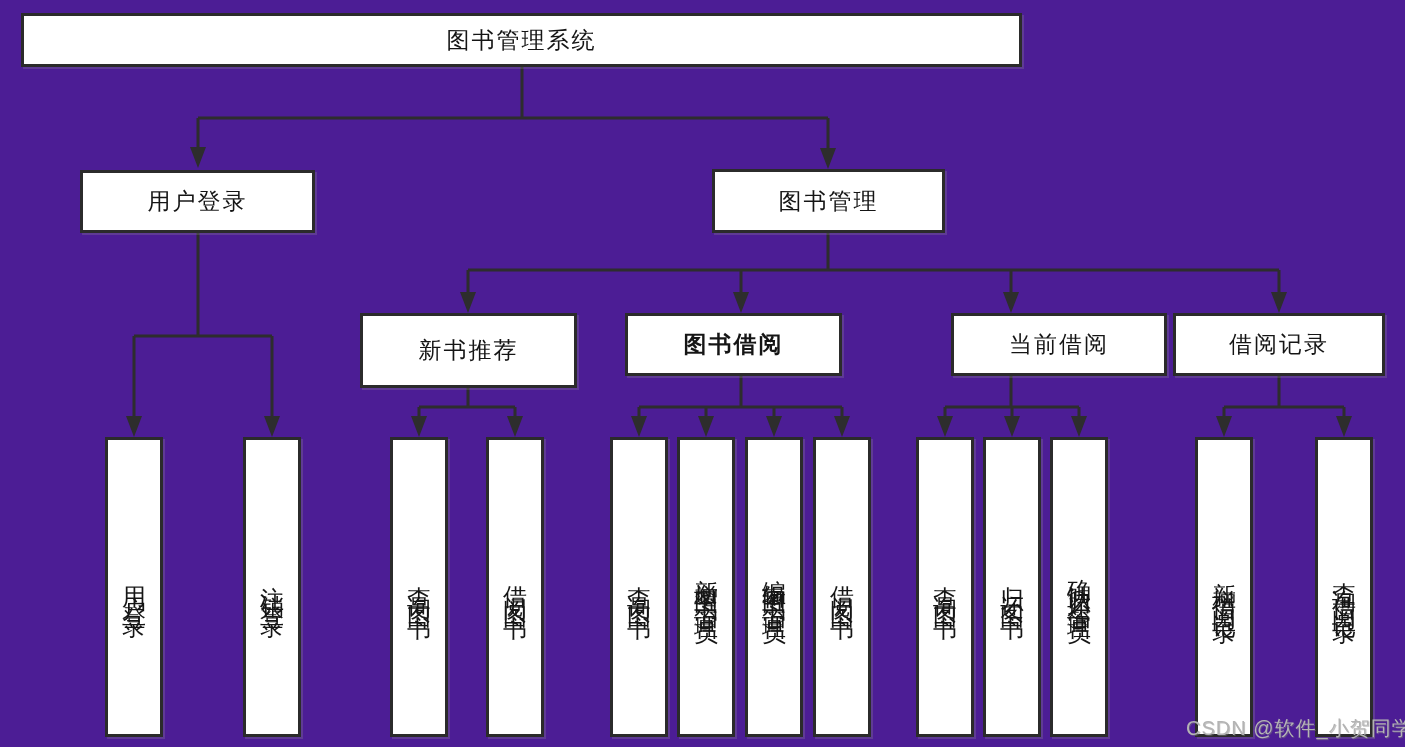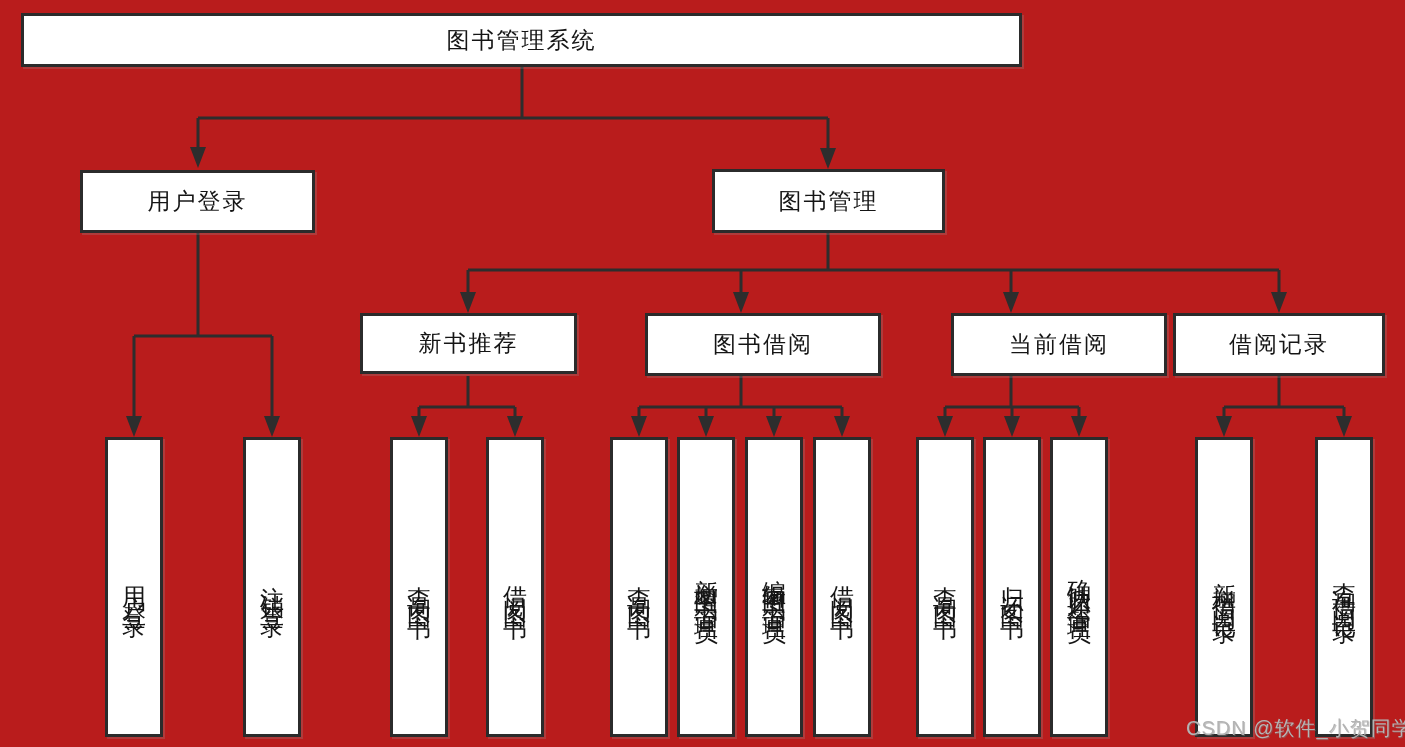--- a/index.html
+++ b/index.html
@@ -1,17 +1,17 @@
 <!DOCTYPE html>
 <html><head>
 <meta charset="utf-8">
 <style>
   html,body{margin:0;padding:0;background:#ffffff;}
   body{font-family:"Liberation Sans","DejaVu Sans",sans-serif;}
-  #canvas{position:relative;width:1405px;height:747px;background:#b91c1c;overflow:hidden;text-align:right;}
+  #canvas{position:relative;width:1405px;height:747px;background:#4c1d95;overflow:hidden;text-align:right;}
   #connectors{position:absolute;left:0;top:0;width:1405px;height:747px;z-index:1;}
   .hbox{
     position:absolute;box-sizing:border-box;z-index:2;
     background:#ffffff;border:3px solid #2b2b2b;
     display:flex;align-items:center;justify-content:center;
     font-size:23px;color:#151515;letter-spacing:2px;
     box-shadow:2px 2px 0 rgba(150,150,150,0.25);
   }
   .vbox{
     position:absolute;box-sizing:border-box;z-index:2;
@@ -24,22 +24,22 @@
     writing-mode:vertical-rl;text-orientation:mixed;
     font-size:24px;color:#151515;line-height:1;white-space:nowrap;
   }
   .ls10 span{letter-spacing:10px;}
   .ls8 span{letter-spacing:8px;}
   .ls6 span{letter-spacing:6px;}
 
   #b-root{left:21px;top:13px;width:1001px;height:54px;}
   #b-login{left:80px;top:170px;width:235px;height:63px;}
   #b-mgmt{left:712px;top:169px;width:233px;height:64px;}
-  #b-l3-0{left:360px;top:313px;width:217px;height:61px;}
-  #b-l3-1{left:645px;top:313px;width:236px;height:63px;}
+  #b-l3-0{left:360px;top:313px;width:217px;height:75px;}
+  #b-l3-1{left:625px;top:313px;width:217px;height:63px;font-weight:bold;}
   #b-l3-2{left:903px;top:313px;width:216px;height:63px;margin-left:48px;}
   #b-l3-3{left:1173px;top:313px;width:212px;height:63px;}
 
   #v-login{left:105px;}
   #v-logout{left:243px;}
   #v-q1{left:390px;}
   #v-b1{left:486px;}
   #v-q2{left:610px;}
   #v-add{left:677px;}
   #v-edit{left:745px;}

